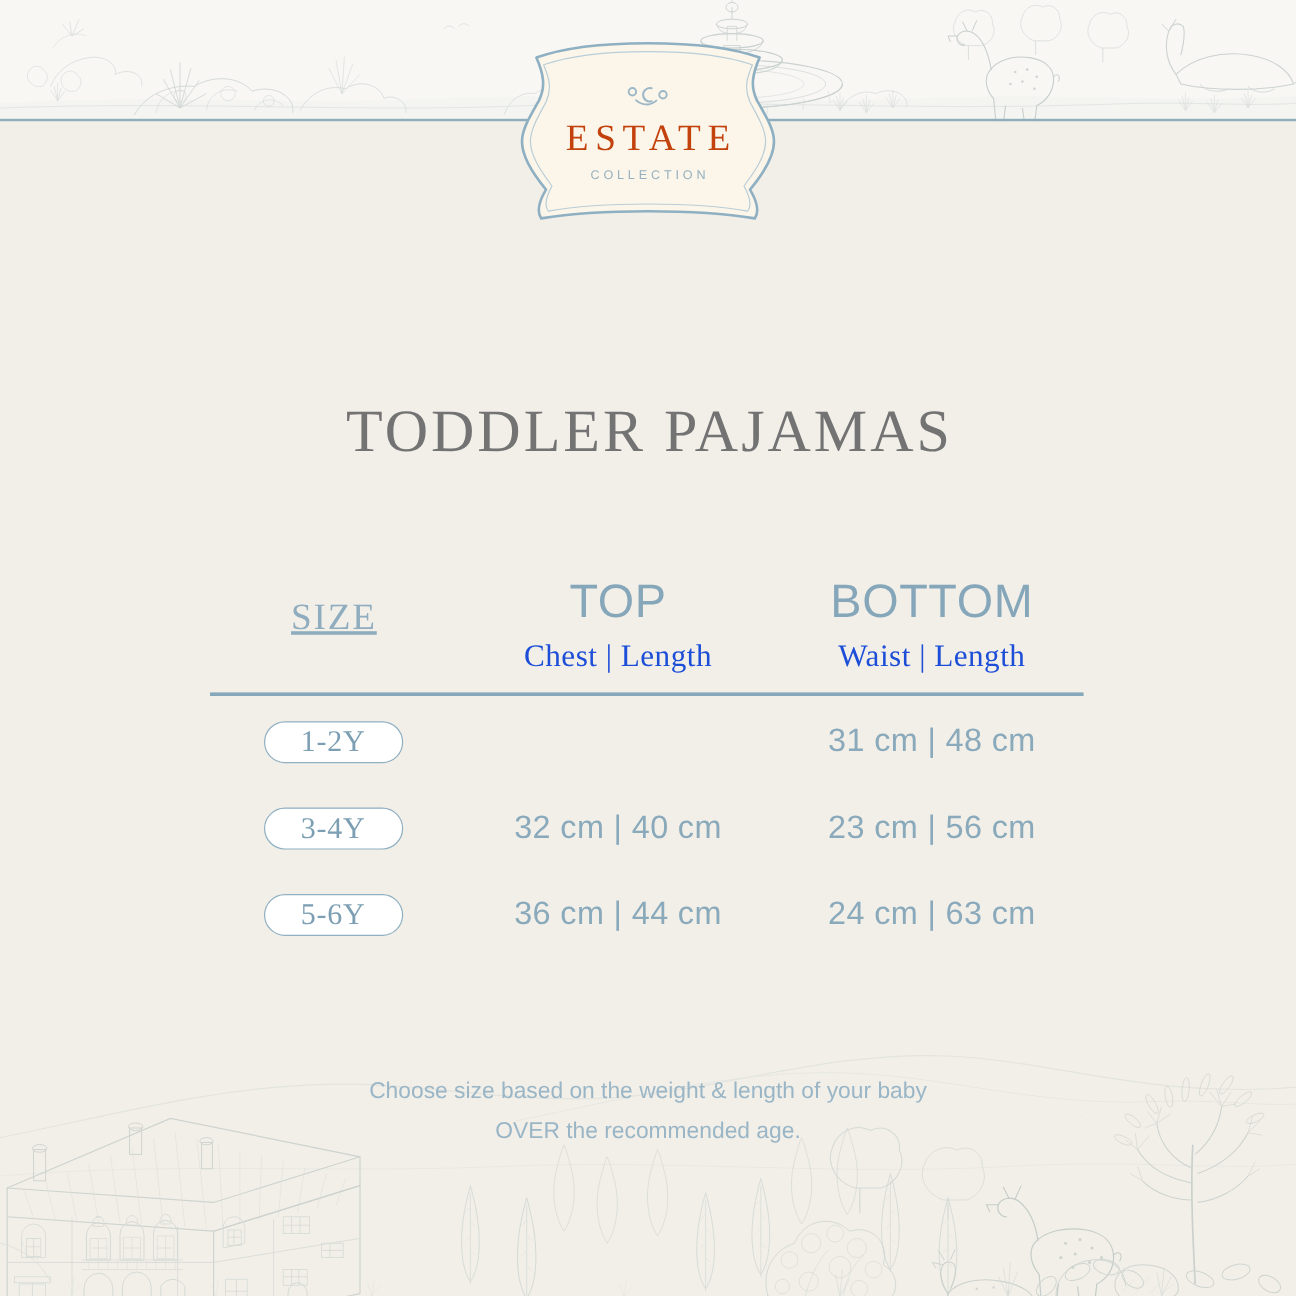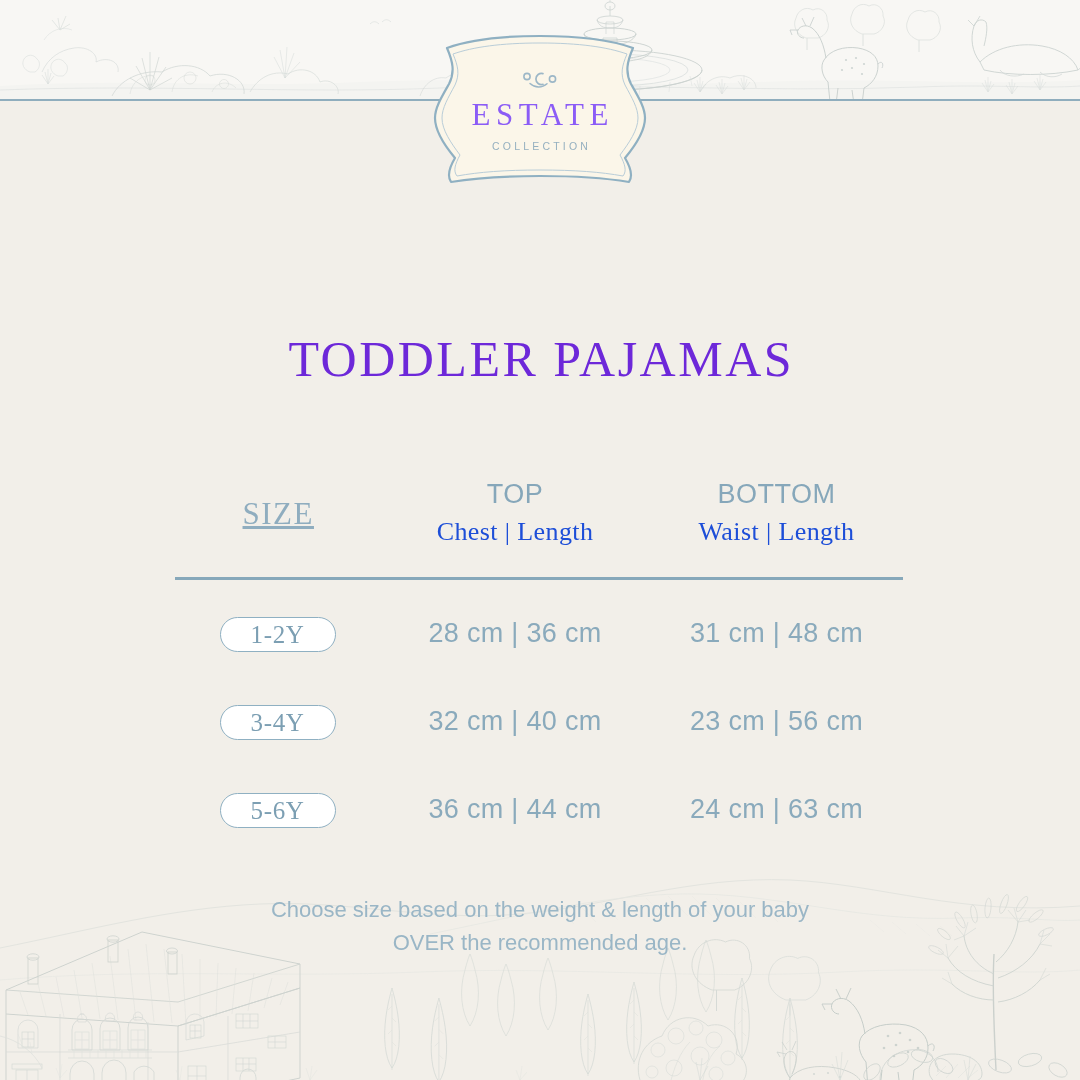--- a/index.html
+++ b/index.html
@@ -61,21 +61,21 @@
     pointer-events: none;
   }
   .logo-monogram {
     margin-top: 6px;
     margin-bottom: 10px;
   }
   .logo-title {
     font-family: "Liberation Serif", serif;
     font-size: 31px;
     letter-spacing: 5.5px;
-    color: #8b5cf6;
+    color: #c2410c;
     font-weight: 400;
     text-indent: 5.5px;
     line-height: 1;
   }
   .logo-sub {
     margin-top: 11px;
     font-family: "Liberation Sans", sans-serif;
     font-size: 10.5px;
     letter-spacing: 3.2px;
     color: #95b0c0;
@@ -96,21 +96,21 @@
     letter-spacing: 0.2px;
   }
   .main-title {
     position: absolute;
     top: 330px;
     left: 0;
     width: 1080px;
     text-align: center;
     font-family: "Liberation Serif", serif;
     font-size: 50px;
-    color: #6d28d9;
+    color: #737373;
     letter-spacing: 2.5px;
     text-indent: 2.5px;
     font-weight: 400;
   }
 
   
   .table-head {
     position: absolute;
     top: 478px;
     left: 175px;
@@ -141,21 +141,21 @@
   }
   .col-bottom {
     position: absolute;
     left: 475px;
     top: 0;
     width: 253px;
     text-align: center;
   }
   .hdr-big {
     font-family: "Liberation Sans", sans-serif;
-    font-size: 27px;
+    font-size: 39px;
     color: #86a7ba;
     letter-spacing: 0.5px;
     line-height: 1.25;
   }
   .hdr-sub {
     font-family: Liberation Serif, serif;
     font-size: 26px;
     color: #1d4ed8;
     letter-spacing: 0.4px;
     margin-top: 4px;
@@ -173,21 +173,20 @@
 
   .rows {
     position: absolute;
     top: 595px;
     left: 175px;
     width: 728px;
   }
   .row {
     position: relative;
     height: 72px;
-    margin-top: 16px;
   }
   .cell-size {
     position: absolute;
     left: 0;
     top: 0;
     width: 205px;
     display: flex;
     justify-content: center;
     align-items: center;
     height: 46px;
@@ -223,21 +222,21 @@
   .cell-bottom { left: 475px; width: 253px; }
 
   
   .footer-note {
     position: absolute;
     top: 893px;
     left: 0;
     width: 1080px;
     text-align: center;
     font-family: "Liberation Sans", sans-serif;
-    font-size: 22px;
+    font-size: 19px;
     color: #9ab6c6;
     line-height: 33px;
     z-index: 5;
   }
 
   
   .bottom-scene {
     position: absolute;
     bottom: 0; left: 0;
     width: 1080px;
@@ -437,21 +436,20 @@
   </div>
 
   <div class="divider"></div>
 
   <div class="rows">
 
     <div class="row">
       <div class="cell-size">
         <span class="pill">1-2Y</span>
       </div>
-      <div class="cell-meas cell-top">28 cm | 36 cm</div>
       <div class="cell-meas cell-bottom">31 cm | 48 cm</div>
     </div>
 
     <div class="row">
       <div class="cell-size">
         <span class="pill">3-4Y</span>
       </div>
       <div class="cell-meas cell-top">32 cm | 40 cm</div>
       <div class="cell-meas cell-bottom">23 cm | 56 cm</div>
     </div>

